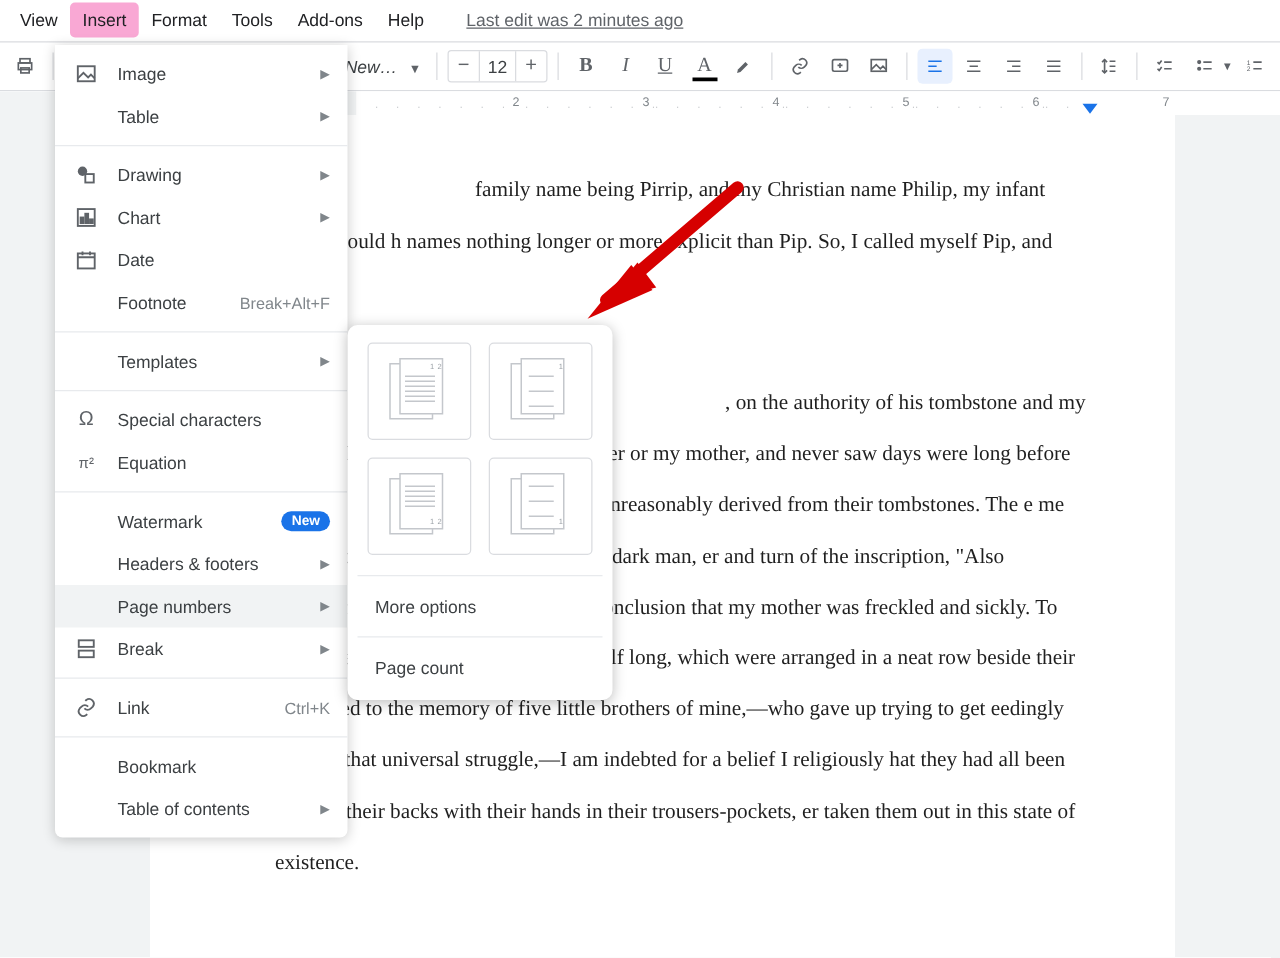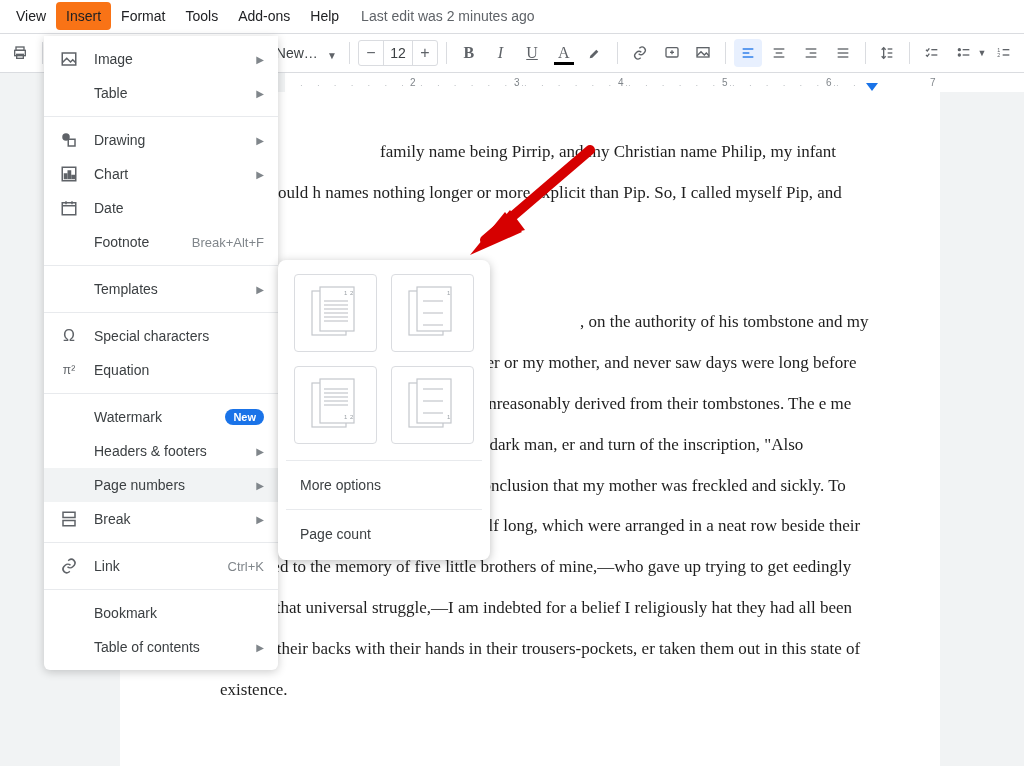--- a/index.html
+++ b/index.html
@@ -2,29 +2,29 @@
 <html><head>
 <meta charset="utf-8">
 <style>
   * { box-sizing: border-box; }
   html, body { margin:0; padding:0; font-family: Arial, Helvetica, sans-serif; background:#fff; color:#3c4043; }
   body { width:1024px; height:766px; overflow:hidden; position:relative; }
 
   
   .menubar { display:flex; align-items:center; height:32px; padding:16px 6px; font-size:14px; border-bottom:1px solid transparent; }
   .menubar .mitem { padding:6px 10px; cursor:pointer; border-radius:4px; color:#202124;}
-  .menubar .mitem.open { background:#f97316; }
-  .menubar .last-edit { margin-left:12px; color:#5f6368; font-size:14px; }
+  .menubar .mitem.open { background:#f9a8d4; }
+  .menubar .last-edit { margin-left:24px; color:#5f6368; text-decoration:underline; font-size:14px; }
 
   
   .toolbar { display:flex; align-items:center; height:40px; padding:0 6px; border-top:1px solid #dadce0; border-bottom:1px solid #dadce0; gap:4px; }
   .tbtn { width:28px; height:28px; display:flex; align-items:center; justify-content:center; border-radius:4px; color:#5f6368; cursor:pointer; font-size:16px;}
   .tbtn.active { background:#e8f0fe; color:#1a73e8; }
   .tdiv { width:1px; height:22px; background:#dadce0; margin:0 4px; }
-  .fontbox { display:flex; align-items:flex-end; border:none; width:70px; font-size:14px; color:#3c4043; padding:0 4px; }
+  .fontbox { display:flex; align-items:flex-end; border:none; width:70px; font-size:14px; color:#3c4043; padding:0 4px;font-style:italic; }
   .fontbox .arrow { margin-left:auto; font-size:10px; color:#5f6368;}
   .sizebox { display:flex; align-items:center; border:1px solid #dadce0; border-radius:3px; height:26px; }
   .sizebox .sbtn { width:24px; text-align:center; cursor:pointer; color:#5f6368; font-size:16px;}
   .sizebox .sval { width:30px; text-align:center; font-size:14px; border-left:1px solid #dadce0; border-right:1px solid #dadce0; line-height:24px;}
   .underline-a { position:relative; }
   .underline-a::after { content:""; position:absolute; left:4px; right:4px; bottom:2px; height:3px; background:#000; }
 
   svg { display:block; }
 
   

